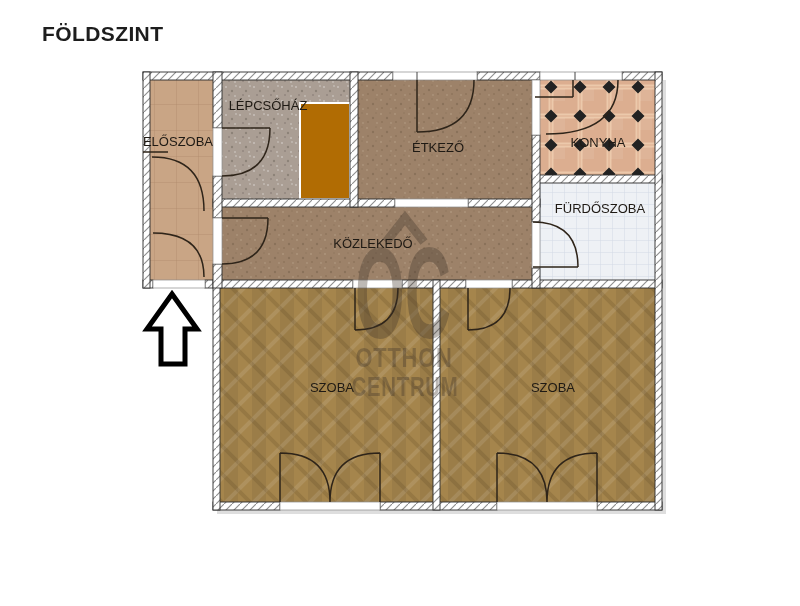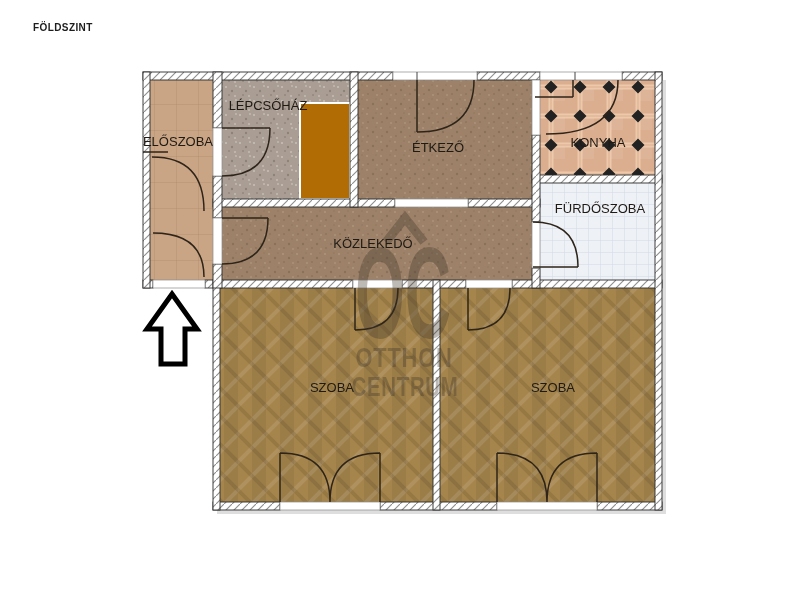--- a/index.html
+++ b/index.html
@@ -1,18 +1,18 @@
 <!DOCTYPE html>
 <html><head>
 <meta charset="utf-8">
 <style>
   html,body{margin:0;padding:0;background:#ffffff;}
   .page{position:relative;width:800px;height:606px;background:#ffffff;overflow:hidden;
         font-family:"Liberation Sans",sans-serif;}
-  .page-title{position:absolute;left:33px;top:22px;font-size:10px;font-weight:600;
+  .page-title{position:absolute;left:42px;top:22px;font-size:21px;font-weight:600;
               color:#1d1d1d;letter-spacing:.4px;}
   svg{position:absolute;left:0;top:0;}
   .rl{font-family:"Liberation Sans",sans-serif;font-size:13px;fill:#1f1a14;text-anchor:middle;}
   .wm-big{font-family:"Liberation Sans",sans-serif;font-size:130px;font-weight:bold;text-anchor:middle;}
   .wm-med{font-family:"Liberation Sans",sans-serif;font-size:28px;font-weight:bold;text-anchor:middle;letter-spacing:1px;}
 </style>
 </head>
 <body>
 
 <div class="page">

